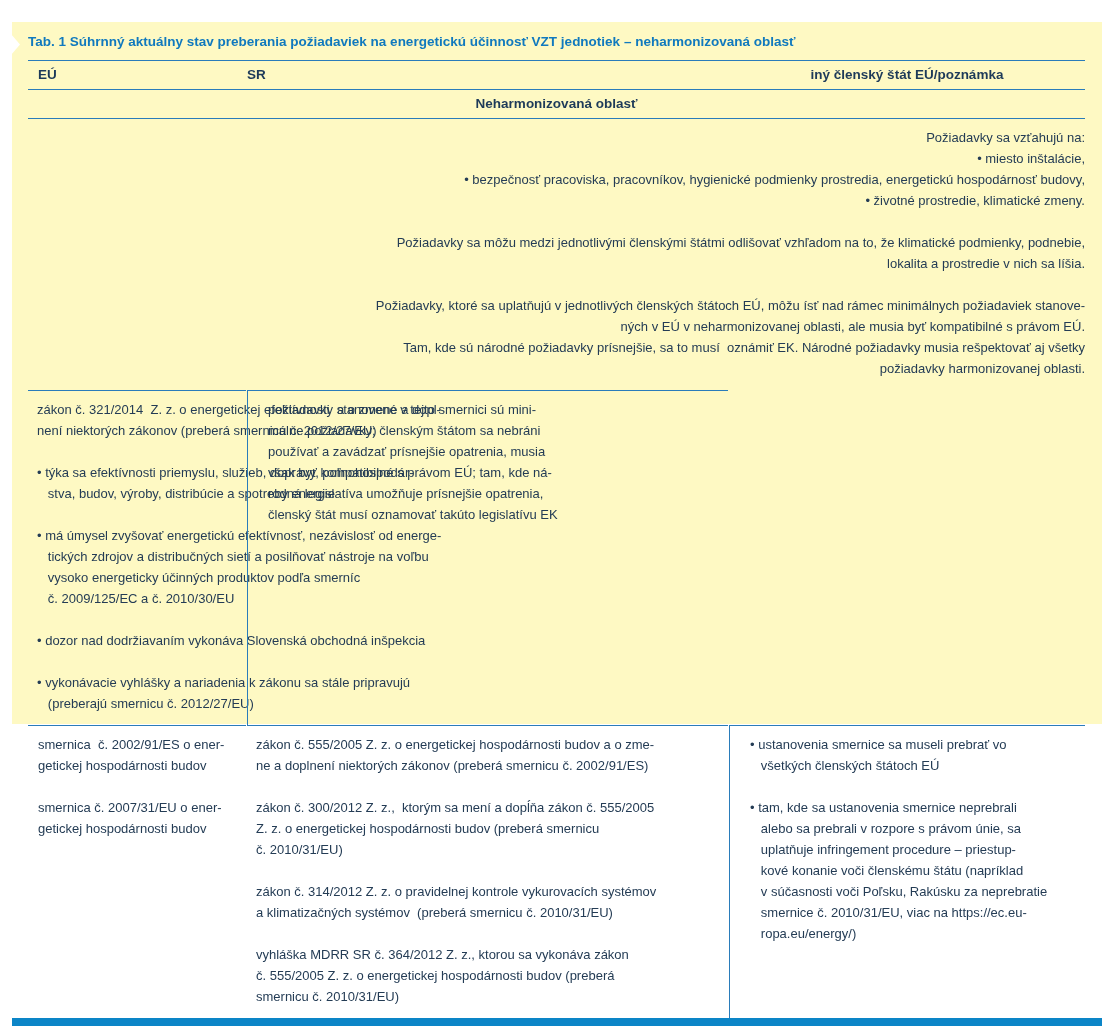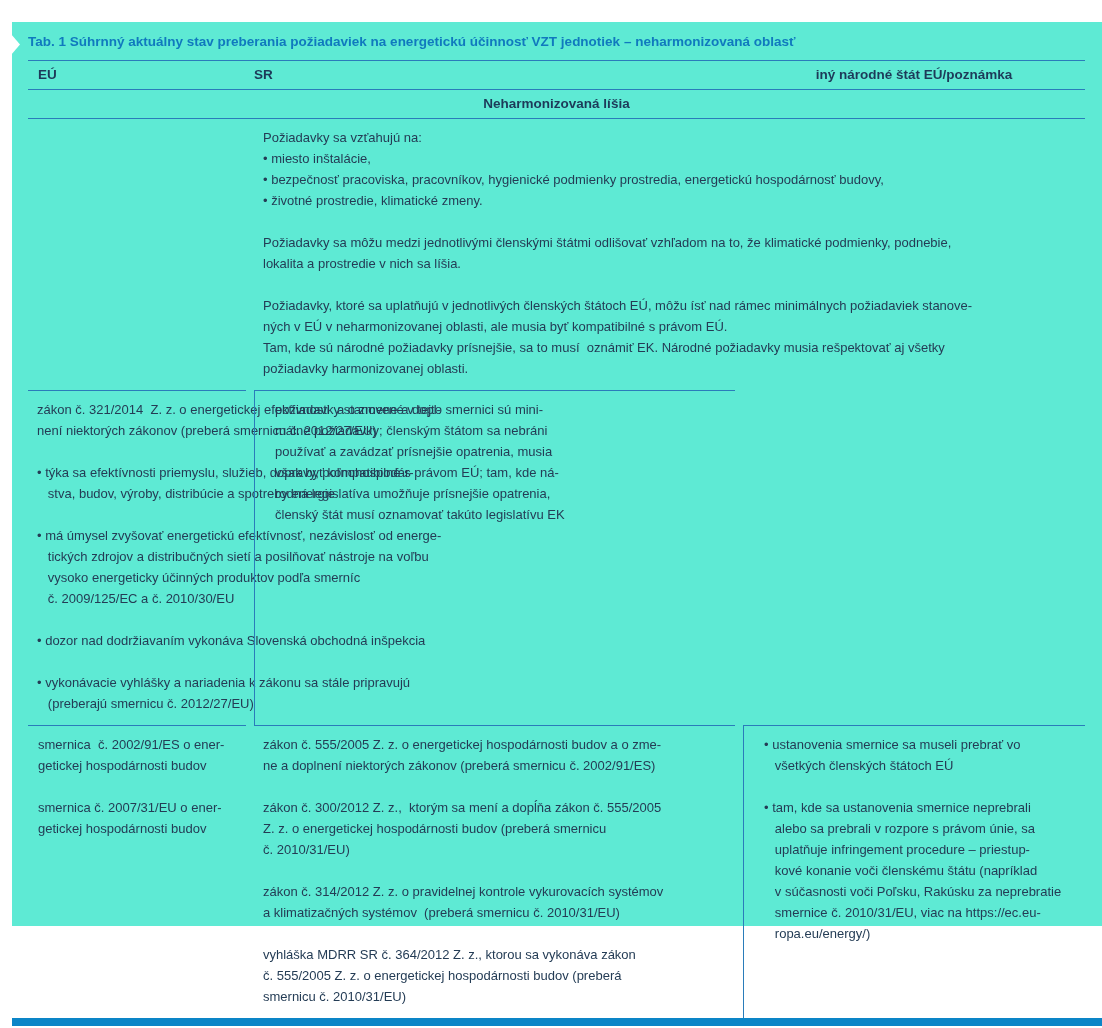--- a/index.html
+++ b/index.html
@@ -6,22 +6,22 @@
   body {
     width:1102px; height:1028px;
     background:#ffffff;
     font-family:"Liberation Sans", sans-serif;
     position:relative;
     overflow:hidden;
   }
   .panel {
     position:absolute;
     left:12px; top:22px; right:0;
-    height:904px;
-    background:#5eead4;
+    height:702px;
+    background:#fef9c3;
   }
   .arrow-marker {
     position:absolute;
     left:0; top:31px;
     width:20px; height:27px;
     background:#ffffff;
     clip-path:polygon(0 0, 42% 0, 100% 50%, 42% 100%, 0 100%);
     z-index:2;
   }
   .panel-inner { padding:9px 17px 0 16px; }
@@ -29,21 +29,21 @@
     color:#1079be;
     font-weight:bold;
     font-size:13.5px;
     line-height:18px;
     padding:2px 0 9px 0;
     white-space:nowrap;
   }
   .trow {
     display:grid;
     grid-template-columns:218px 481px 1fr;
-    column-gap:8px;
+    column-gap:1px;
   }
   .hdr-row {
     border-top:1.5px solid #2a7cba;
     border-bottom:1.5px solid #2a7cba;
   }
   .hdr-cell {
     font-weight:bold;
     font-size:13.5px;
     color:#1d3a59;
     padding:6px 0 7px 0;
@@ -65,21 +65,21 @@
     line-height:21px;
     color:#243c55;
     padding:8px 0 11px 0;
   }
   .cell-eu { padding-left:10px; }
   .cell-sr { padding-left:9px; }
   .cell-other {
     border-left:1.5px solid #2a7cba;
     padding-left:20px;
   }
-  .row1-span { grid-column:2 / 4; padding-left:9px; }
+  .row1-span { grid-column:2 / 4; padding-left:9px;text-align:right; }
   .bordered .cell { border-top:1.5px solid #2a7cba; }
   .bottom-rule { border-top:1.5px solid #2a7cba; height:0; }
   .bottom-bar {
     position:absolute;
     left:12px; right:0;
     top:1018px; height:8px;
     background:#0c85c7;
   }
 </style>
 </head>
@@ -88,24 +88,24 @@
 <div class="arrow-marker"></div>
 
 <div class="panel">
   <div class="panel-inner">
 
     <div class="tab-title">Tab. 1 Súhrnný aktuálny stav preberania požiadaviek na energetickú účinnosť VZT jednotiek – neharmonizovaná oblasť</div>
 
     <div class="trow hdr-row">
       <div class="hdr-cell hc-eu">EÚ</div>
       <div class="hdr-cell hc-sr">SR</div>
-      <div class="hdr-cell hc-other">iný národné štát EÚ/poznámka</div>
+      <div class="hdr-cell hc-other">iný členský štát EÚ/poznámka</div>
     </div>
 
-    <div class="section-row">Neharmonizovaná líšia</div>
+    <div class="section-row">Neharmonizovaná oblasť</div>
 
     <div class="trow">
       <div class="cell cell-eu"></div>
       <div class="cell row1-span">Požiadavky sa vzťahujú na:
 • miesto inštalácie,
 • bezpečnosť pracoviska, pracovníkov, hygienické podmienky prostredia, energetickú hospodárnosť budovy,
 • životné prostredie, klimatické zmeny.
 
 Požiadavky sa môžu medzi jednotlivými členskými štátmi odlišovať vzhľadom na to, že klimatické podmienky, podnebie,
 lokalita a prostredie v nich sa líšia.

